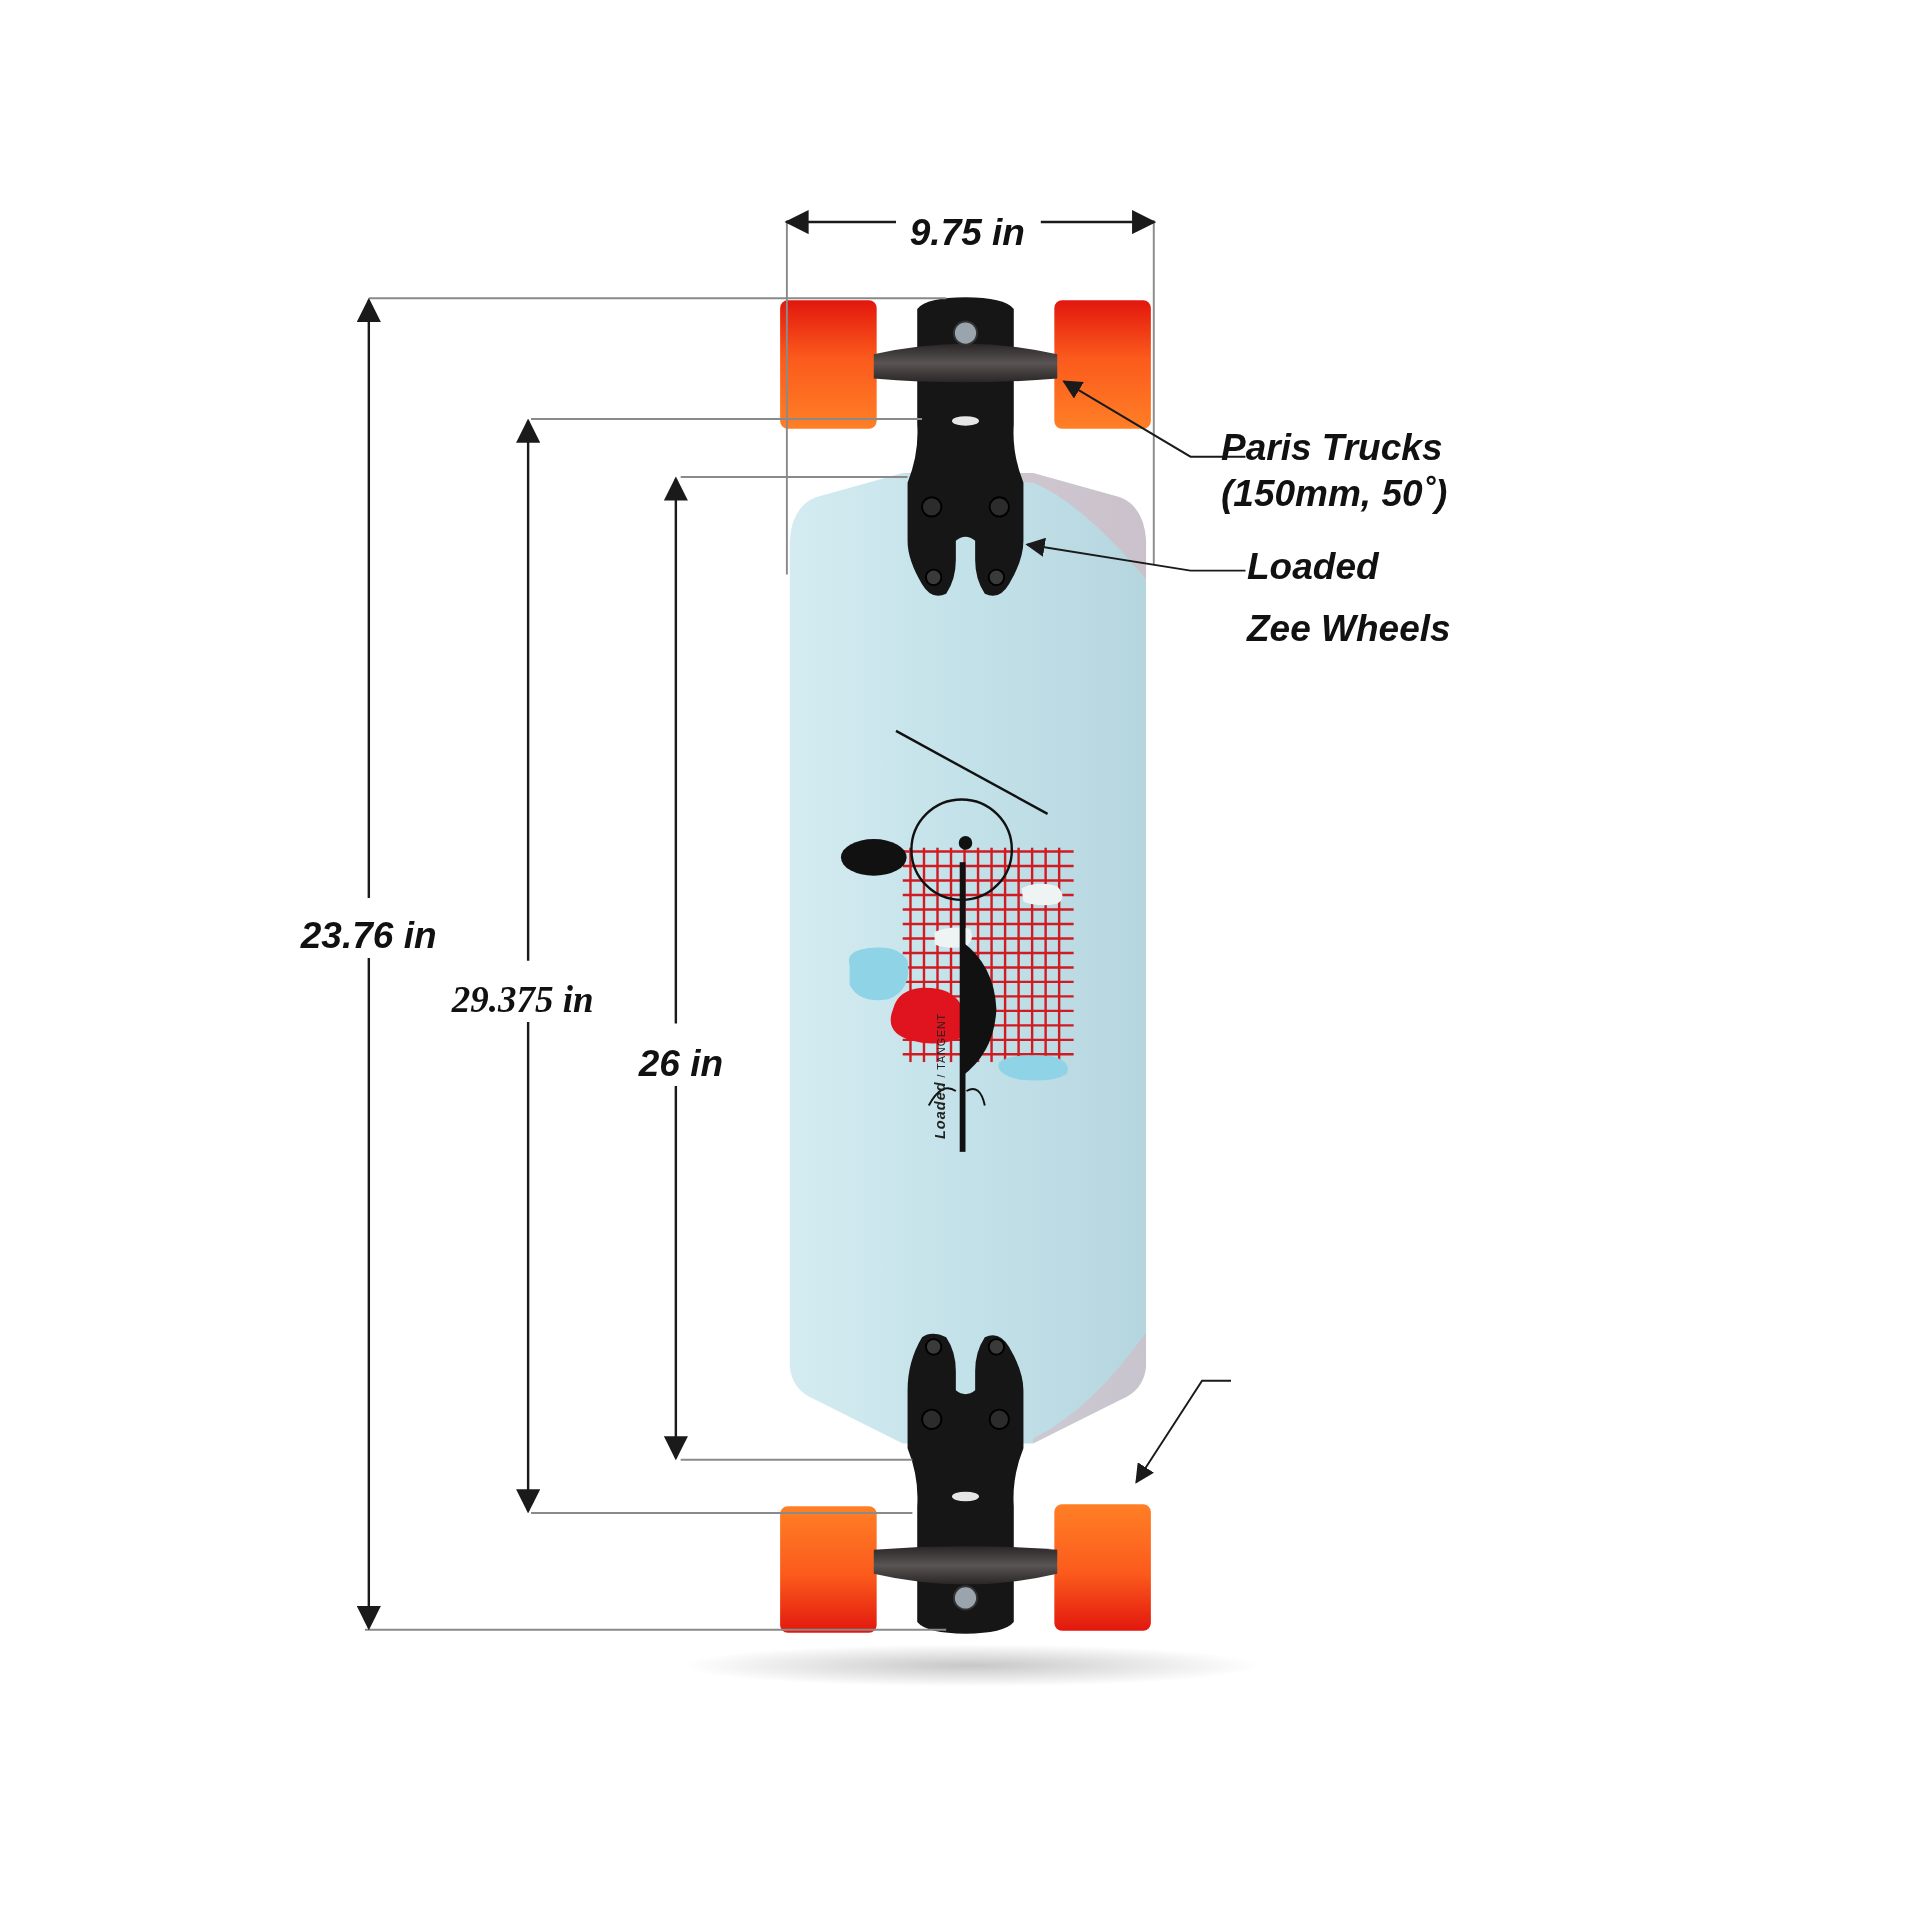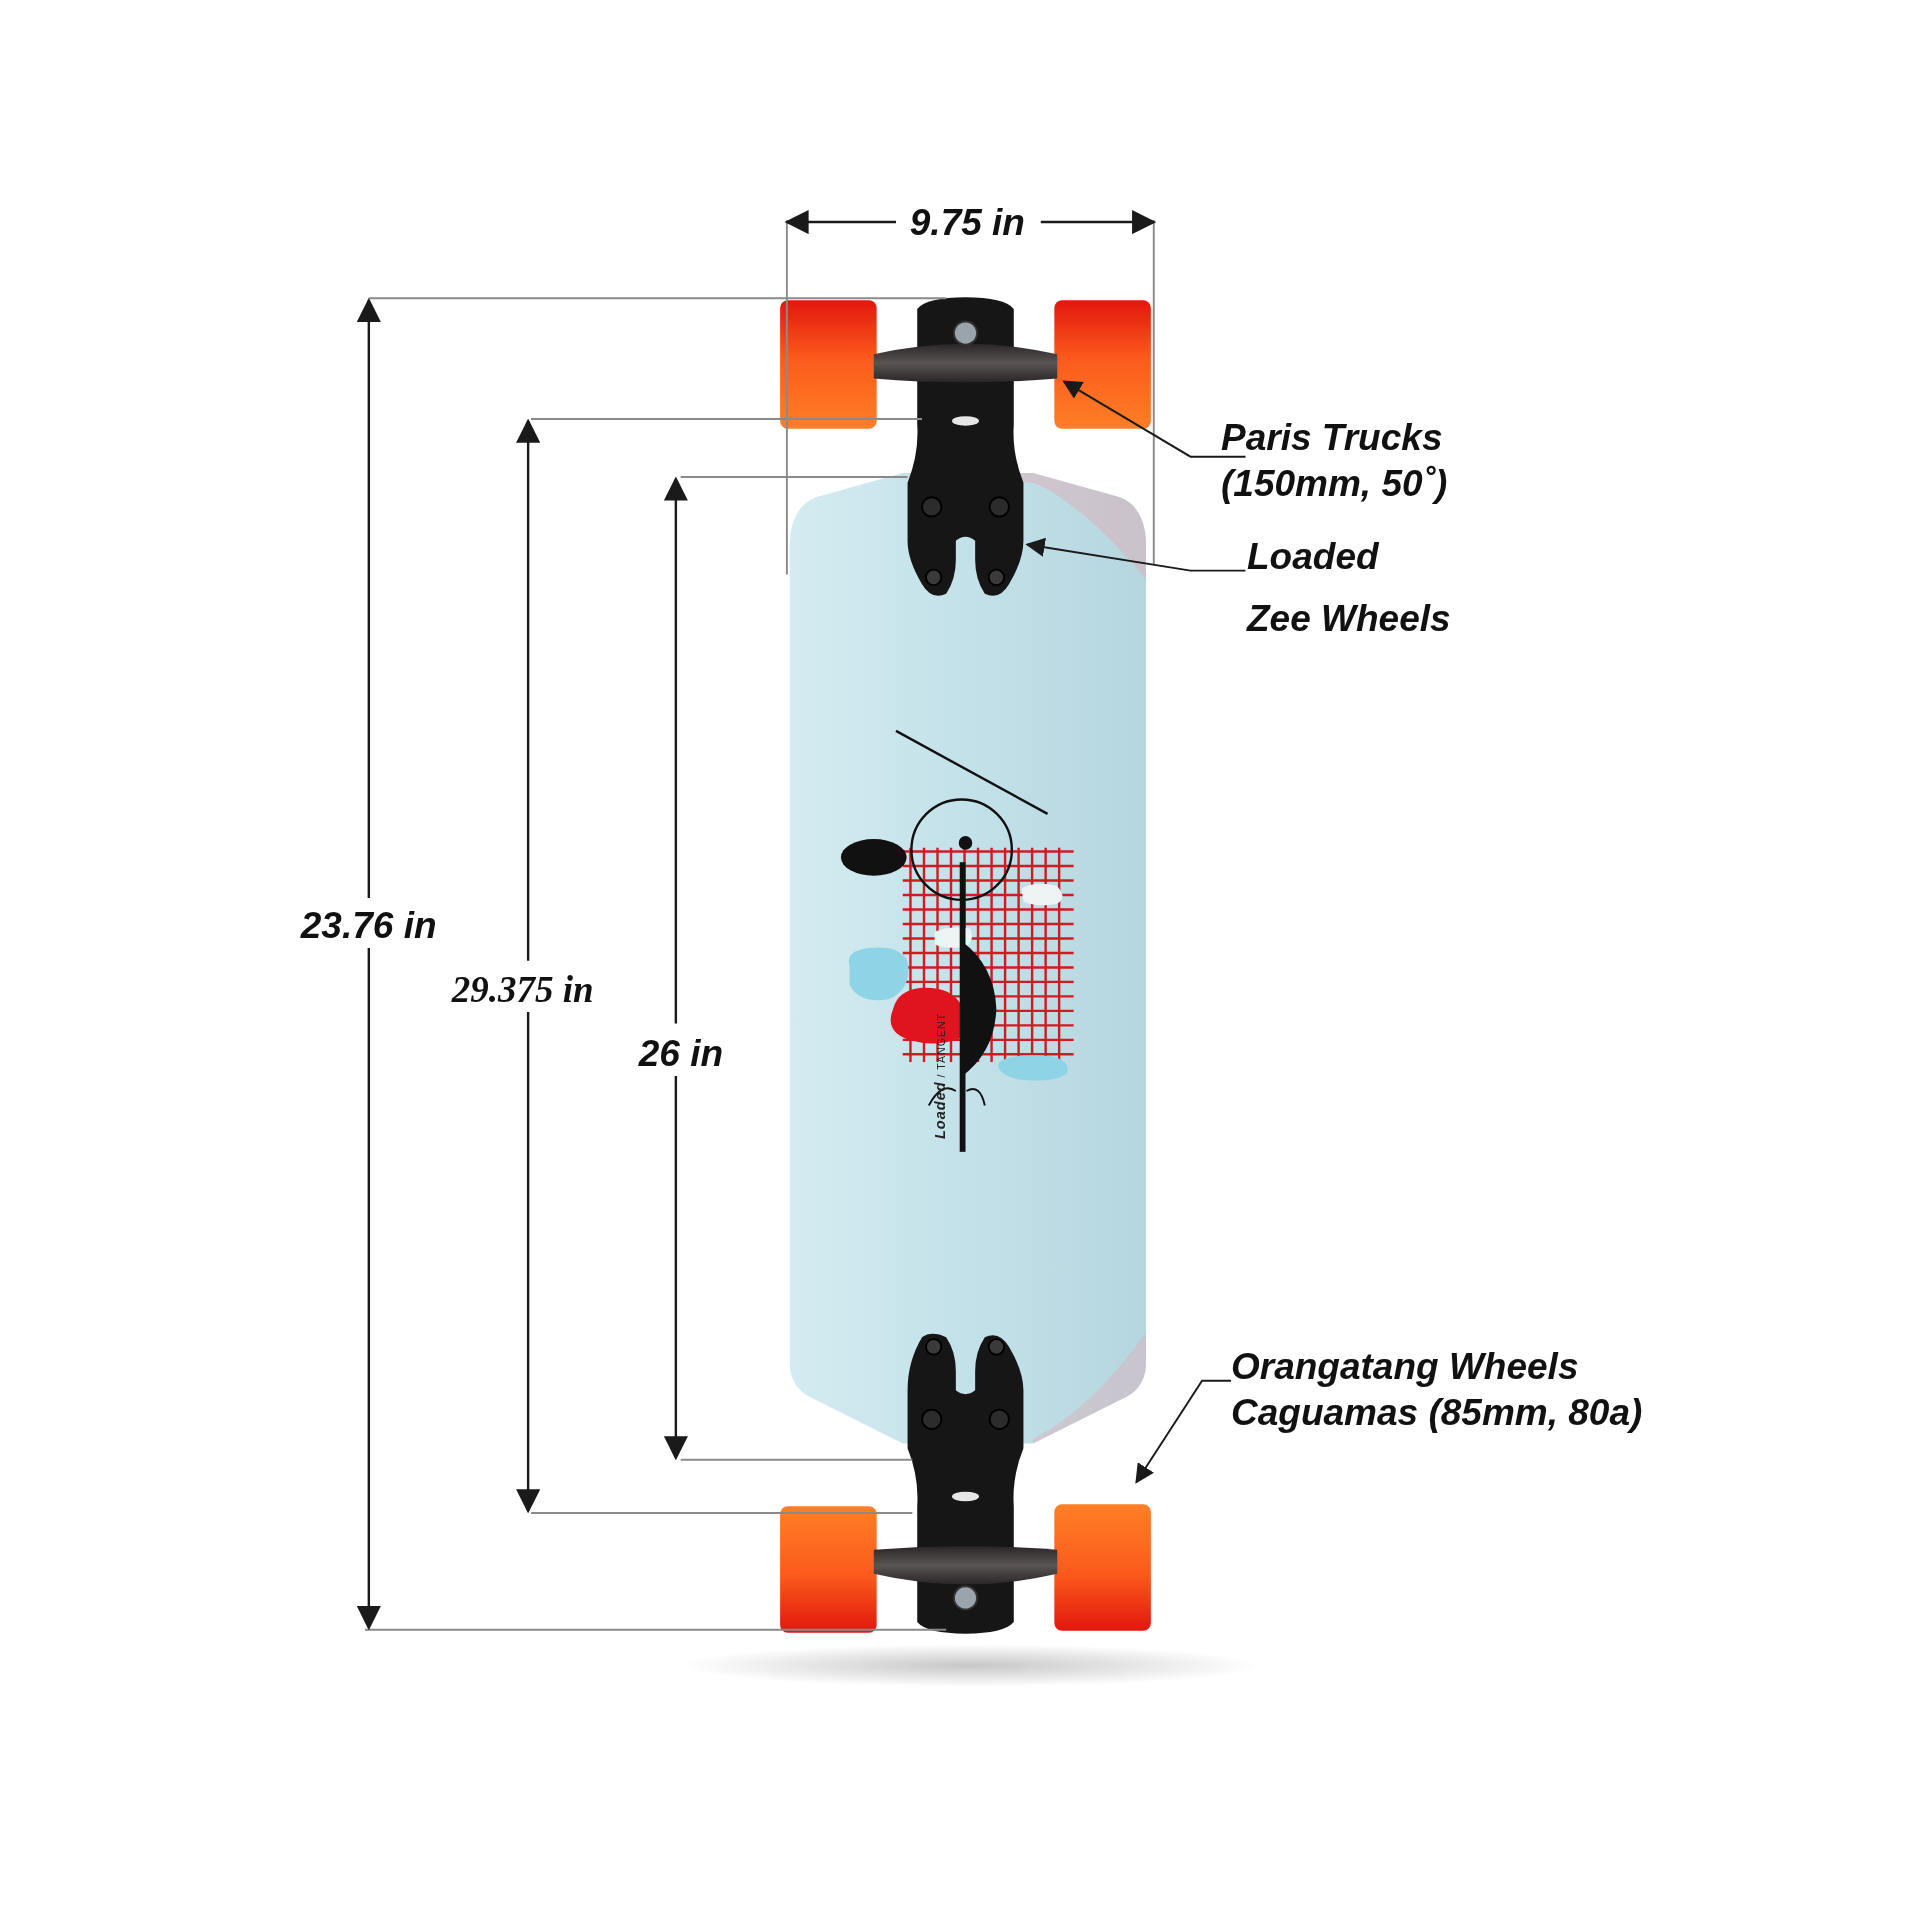--- a/index.html
+++ b/index.html
@@ -1,20 +1,20 @@
 <!DOCTYPE html>
 <html><head>
   <meta charset="utf-8">
   <style>
     html, body { margin: 0; padding: 0; background: #ffffff; }
     body { width: 1931px; height: 1931px; position: relative; overflow: hidden;
            font-family: "Liberation Sans", sans-serif; }
     #stage { position: absolute; left: 0; top: 0; width: 1931px; height: 1931px; }
     .label { position: absolute; font-family: "Liberation Sans", sans-serif; font-weight: bold;
-             font-style: italic; color: #111111; white-space: nowrap; line-height: 1; }
+             font-style: italic; color: #111111; white-space: nowrap; line-height: 1; margin-top: 10px; }
     .dim-label { font-size: 37px; background: #ffffff; padding: 3.9px 5.8px; }
     .callout-label { font-size: 37px; line-height: 46px; }
     svg { position: absolute; left: 0; top: 0; }
   </style>
 </head>
 <body>
 
 <div id="stage">
 
   <svg width="1931" height="1931" viewBox="0 0 2000 2000">
@@ -177,19 +177,15 @@
   <div class="label dim-label" style="left:633px; top:1031px;">26 in</div>
 
   <div class="label callout-label" style="left:1221px; top:415px;">
     <div>Paris Trucks</div>
     <div>(150mm, 50˚)</div>
   </div>
   <div class="label callout-label" style="left:1247px; top:526px; line-height:62px;">
     <div>Loaded</div>
     <div>Zee Wheels</div>
   </div>
-  <div class="label callout-label" style="left:1231px; top:1344px;">
-    <div>Orangatang Wheels</div>
-    <div>Caguamas (85mm, 80a)</div>
-  </div>
 
 </div>
 
 
 </body></html>

